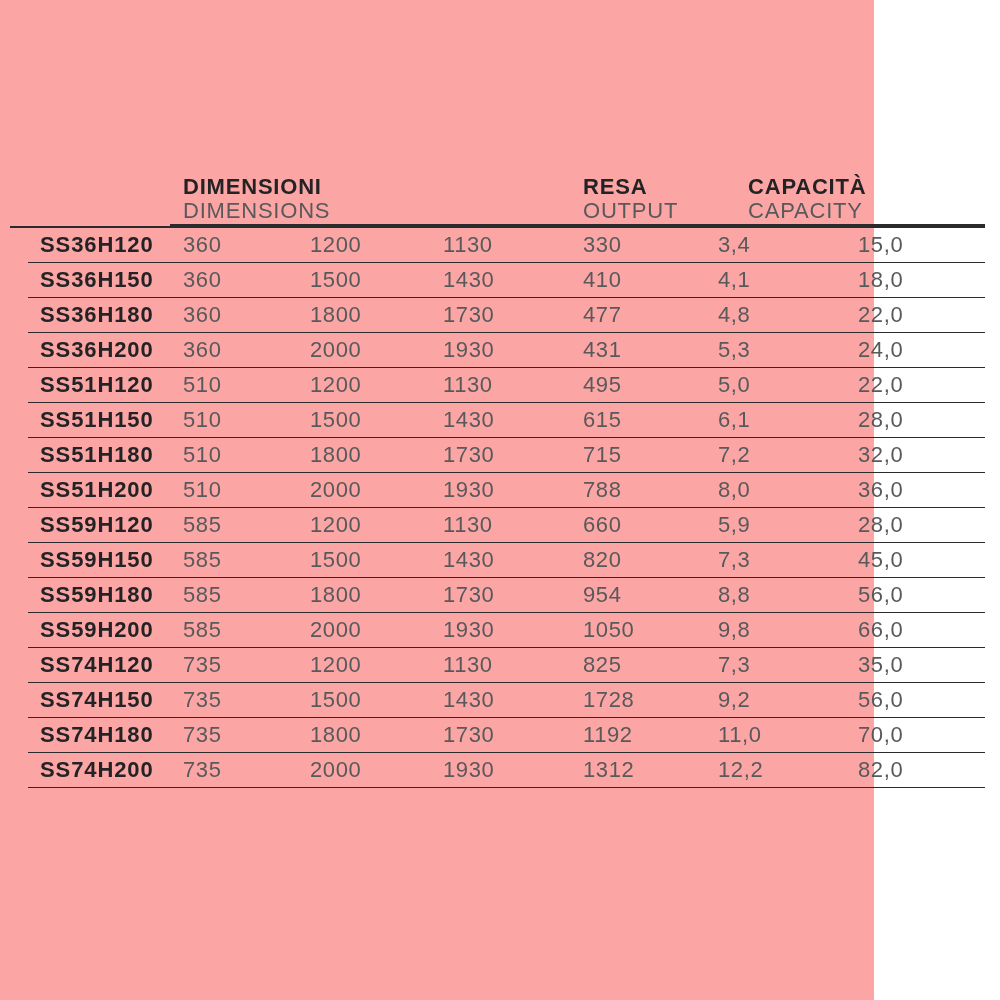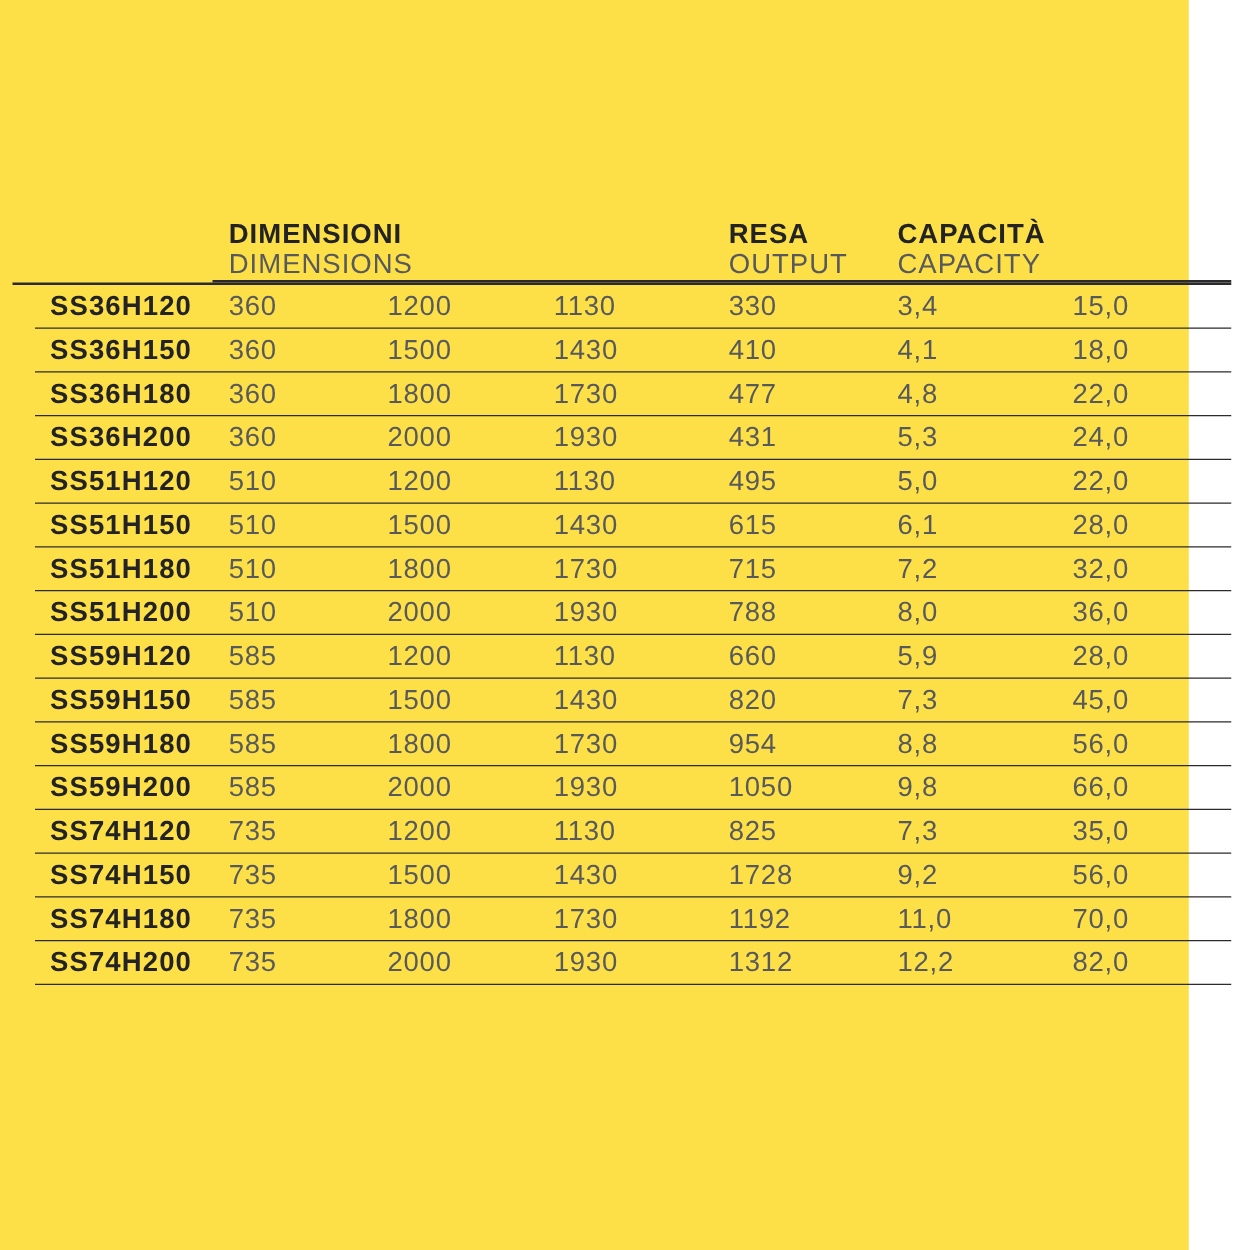--- a/index.html
+++ b/index.html
@@ -8,21 +8,21 @@
     --gray: #58595b;
     --line: #2b2b2d;
   }
   * { margin: 0; padding: 0; box-sizing: border-box; }
   html, body {
     width: 1000px; height: 1000px;
     background: #ffffff;
     font-family: "Liberation Sans", sans-serif;
     overflow: hidden;
   }
-  .page { position: relative; width: 951px; height: 1000px; background: #fde047; }
+  .page { position: relative; width: 874px; height: 1000px; background: #fca5a5; }
 
   .spec-table {
     position: absolute;
     left: 28px; top: 175px;
     width: 957px;
   }
 
   
   .grid7 {
     display: grid;
@@ -31,21 +31,21 @@
 
   
   .group-row {
     height: 49px;
     align-items: end;
     padding-bottom: 2px;
   }
   .group { line-height: 24px; letter-spacing: 0.8px; }
   .g-dim  { grid-column: 2 / span 3; }
   .g-resa { grid-column: 5; }
-  .g-cap  { grid-column: 6; }
+  .g-cap  { grid-column: 6; margin-left: 30px; }
   .g-peso { grid-column: 7; }
   .g-title    { font-size: 22px; font-weight: 700; color: var(--dark); }
   .g-subtitle { font-size: 22px; font-weight: 400; color: var(--gray); }
 
   .group-line {
     height: 2px;
     background: var(--line);
     margin-left: 142px;
   }
 

